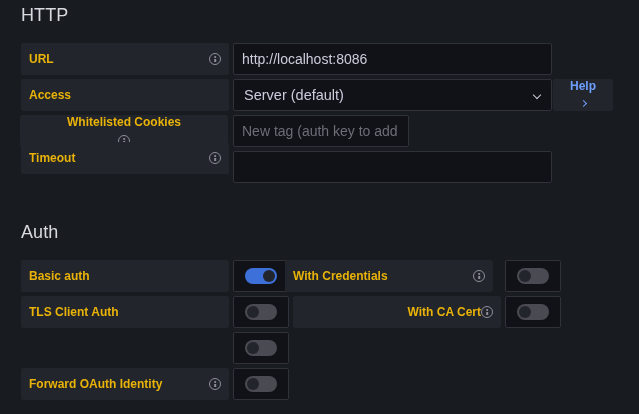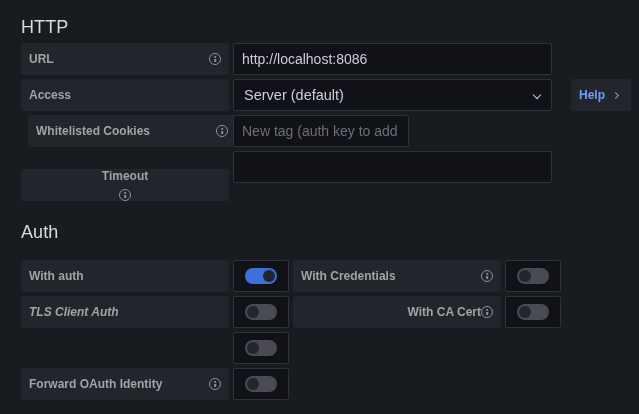--- a/index.html
+++ b/index.html
@@ -14,21 +14,21 @@
       position: absolute; left: 21px;
       font-size: 18px; font-weight: 400; color: #d8d9e1;
       letter-spacing: 0.1px;
     }
     .label {
       position: absolute; height: 32px;
       background: #22252b;
       border-radius: 2px;
       display: flex; align-items: center;
       padding: 0 8px;
-      font-size: 12px; font-weight: 700; color: #a3a3a3;
+      font-size: 12px; font-weight: 700; color: #eab308;
     }
     .label .text { flex: 1; white-space: nowrap; }
     .info-icon {
       width: 12px; height: 12px; border-radius: 50%;
       border: 1.3px solid #8e8e9a;
       position: relative; flex: none;
     }
     .info-icon::before {
       content: ""; position: absolute; left: 50%; top: 2px;
       width: 1.6px; height: 1.6px; background: #8e8e9a;
@@ -88,74 +88,74 @@
       background: #22252b;
     }
     .switch.on { background: #3d71d9; }
     .switch.on .knob { left: 18px; background: #22252b; }
   </style>
 </head>
 <body>
 
 <div class="page">
 
-  <div class="section-title" style="top:5px;margin-top:12px;">HTTP</div>
+  <div class="section-title" style="top:5px;">HTTP</div>
 
   <div class="label" style="left:21px; top:43px; width:208px;">
     <span class="text">URL</span>
     <span class="info-icon"></span>
   </div>
   <div class="input" style="left:233px; top:43px; width:319px;">http://localhost:8086</div>
 
   <div class="label" style="left:21px; top:79px; width:208px;">
     <span class="text">Access</span>
   </div>
   <div class="input" style="left:233px; top:79px; width:319px; padding-left:10px; font-size:14.5px;">
     <span>Server (default)</span>
     <span class="select-chevron"></span>
   </div>
-  <div class="help-button" style="left:571px; top:79px; width:60px;">
+  <div class="help-button" style="left:553px; top:79px; width:60px;flex-direction:column;">
     <span>Help</span>
     <span class="help-chevron"></span>
   </div>
 
-  <div class="label" style="left:28px; top:115px; width:208px;">
+  <div class="label" style="left:20px; top:115px; width:208px;flex-direction:column;">
     <span class="text">Whitelisted Cookies</span>
     <span class="info-icon"></span>
   </div>
   <div class="input placeholder" style="left:233px; top:115px; width:176px;">New tag (auth key to add</div>
 
-  <div class="label" style="left:21px; top:169px; width:208px;flex-direction:column;">
+  <div class="label" style="left:21px; top:142px; width:208px;">
     <span class="text">Timeout</span>
     <span class="info-icon"></span>
   </div>
   <div class="input" style="left:233px; top:151px; width:319px;"></div>
 
   <div class="section-title" style="top:222px;">Auth</div>
 
   <div class="label" style="left:21px; top:260px; width:208px;">
-    <span class="text">With auth</span>
+    <span class="text">Basic auth</span>
   </div>
   <div class="switch-box" style="left:233px; top:260px;">
     <div class="switch on">
         <div class="knob"></div>
       </div>
   </div>
 
-  <div class="label" style="left:293px; top:260px; width:208px;">
+  <div class="label" style="left:285px; top:260px; width:208px;">
     <span class="text">With Credentials</span>
     <span class="info-icon"></span>
   </div>
   <div class="switch-box" style="left:505px; top:260px;">
     <div class="switch">
         <div class="knob"></div>
       </div>
   </div>
 
-  <div class="label" style="left:21px; top:296px; width:208px;font-style:italic;">
+  <div class="label" style="left:21px; top:296px; width:208px;">
     <span class="text">TLS Client Auth</span>
   </div>
   <div class="switch-box" style="left:233px; top:296px;">
     <div class="switch">
         <div class="knob"></div>
       </div>
   </div>
 
   <div class="label" style="left:293px; top:296px; width:208px;text-align:right;">
     <span class="text">With CA Cert</span>

